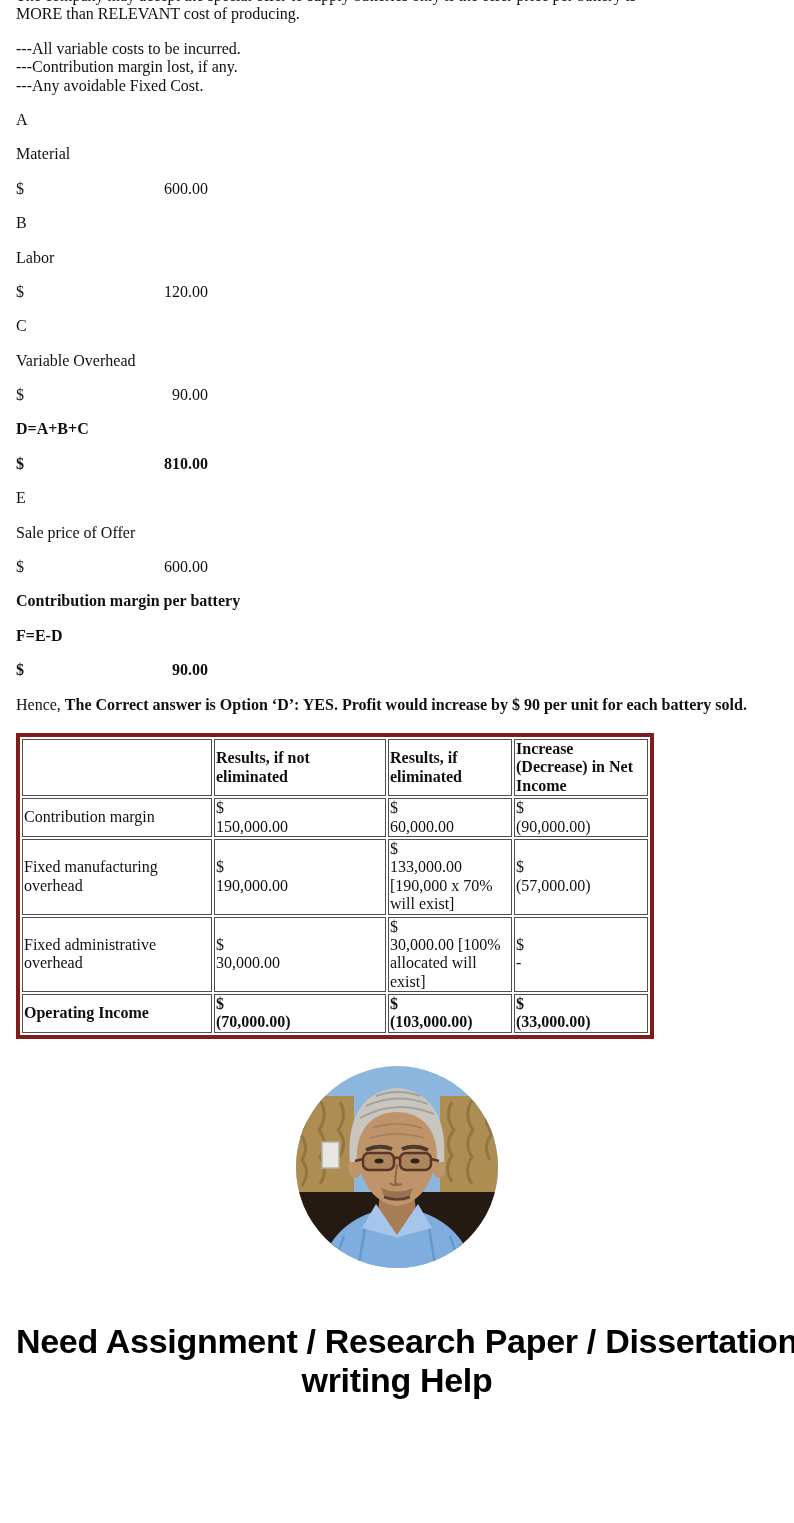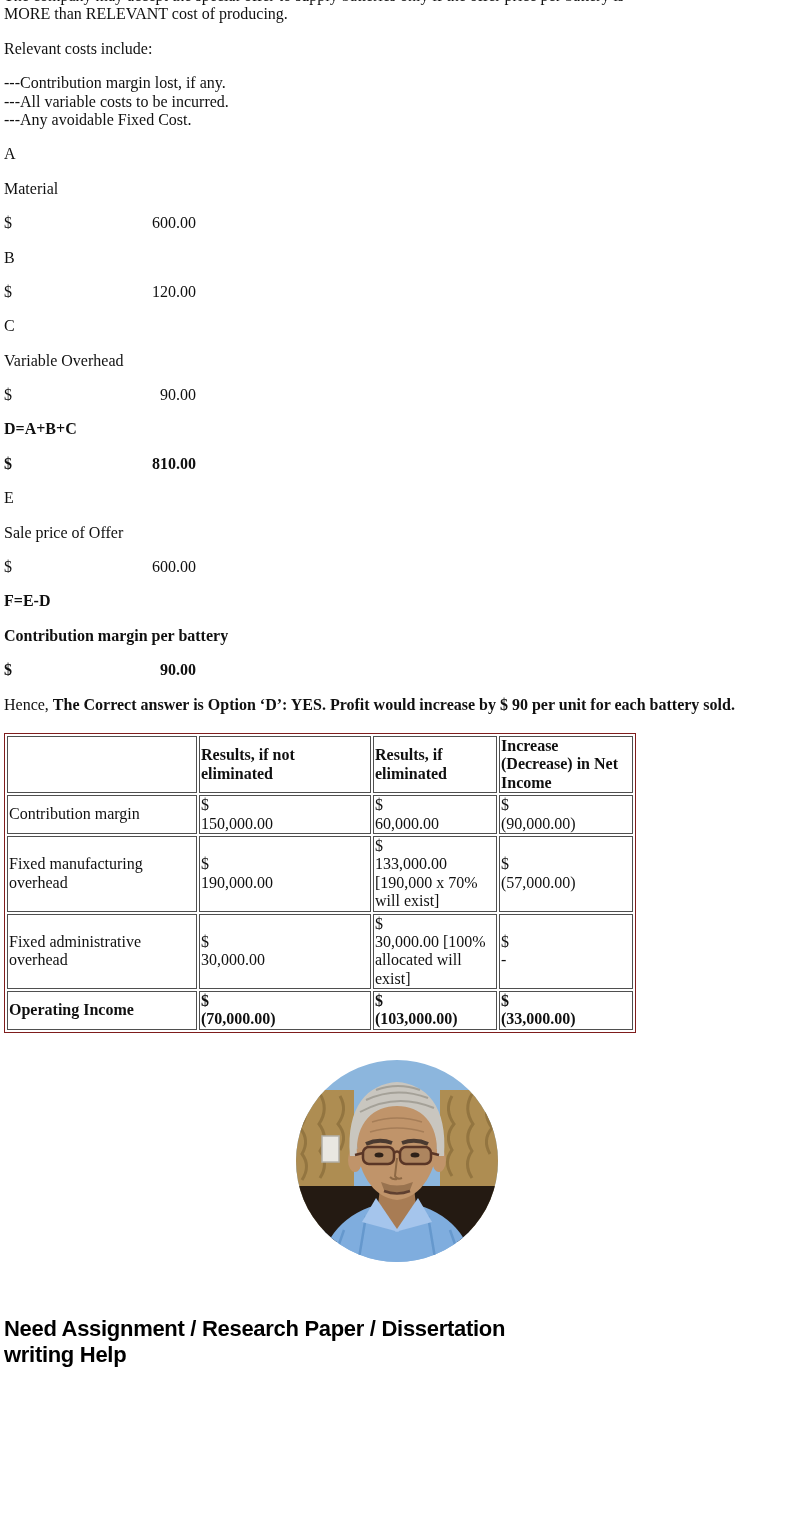--- a/index.html
+++ b/index.html
@@ -1,75 +1,75 @@
 <!DOCTYPE html>
 <html><head>
 <meta charset="utf-8">
 <style>
   * { box-sizing: border-box; }
   html, body { margin: 0; padding: 0; background: #ffffff; }
   .page {
     width: 794px; height: 1523px; overflow: hidden;
-    padding: 0 4px; background: #fff;
+    padding: 0 16px; background: #fff;
     font-family: "Liberation Serif", "DejaVu Serif", serif;
     font-size: 16px; line-height: 1.15; color: #101010;
   }
   p { margin: 16px 0; }
   .clip-wrap { margin-top: -13px; }
   .clip-wrap div { white-space: nowrap; }
   .b { font-weight: bold; }
   .money { display: flex; justify-content: space-between; width: 192px; }
   table.results {
     border-collapse: separate; border-spacing: 2px;
     table-layout: fixed; width: 632px;
-    border: 1px solid #7f1d1d; margin: 19px 0 0 0;
+    border: 4px solid #7f1d1d; margin: 19px 0 0 0;
   }
   table.results th, table.results td {
     border: 1px solid #4f4f4f; padding: 0 1px;
     vertical-align: middle; text-align: left;
     overflow: hidden; word-wrap: break-word;
   }
   table.results th { font-weight: bold; }
   .cl { display: block; }
   .photo-wrap { width: 202px; margin: 27px auto 0 auto; }
   .footer {
-    margin-top: 50px; 
+    margin-top: 50px; text-align: center;
     font-family: "Liberation Sans", "DejaVu Sans", sans-serif;
-    font-weight: bold; font-size: 22px; line-height: 1.15;
+    font-weight: bold; font-size: 34px; line-height: 1.15;
     letter-spacing: -0.3px; color: #000;
   }
   .footer div { white-space: nowrap; }
 </style>
 </head>
 <body>
 
 <div class="page">
 
   <div class="clip-wrap">
     <div>The company may accept the special offer to supply batteries only if the offer price per battery is</div>
     <div>MORE than RELEVANT cost of producing.</div>
   </div>
 
-  <p>Relevant costs include:</p>
 
   <p>
+    <span class="cl">---All variable costs to be incurred.</span>
     <span class="cl">---Contribution margin lost, if any.</span>
-    <span class="cl">---All variable costs to be incurred.</span>
     <span class="cl">---Any avoidable Fixed Cost.</span>
   </p>
 
 
   <p>A</p>
   <p>Material</p>
   <p class="money">
     <span>$</span>
     <span>600.00</span>
   </p>
 
   <p>B</p>
+  <p>Labor</p>
   <p class="money">
     <span>$</span>
     <span>120.00</span>
   </p>
 
   <p>C</p>
   <p>Variable Overhead</p>
   <p class="money">
     <span>$</span>
     <span>90.00</span>
@@ -81,22 +81,22 @@
     <span>810.00</span>
   </p>
 
   <p>E</p>
   <p>Sale price of Offer</p>
   <p class="money">
     <span>$</span>
     <span>600.00</span>
   </p>
 
+  <p class="b">Contribution margin per battery</p>
   <p class="b">F=E-D</p>
-  <p class="b">Contribution margin per battery</p>
   <p class="money b">
     <span>$</span>
     <span>90.00</span>
   </p>
 
   <p>
     <span>Hence, </span><strong>The Correct answer is Option ‘D’: YES. Profit would increase by $ 90 per unit for each battery sold.</strong>
   </p>
 
   <table class="results">

